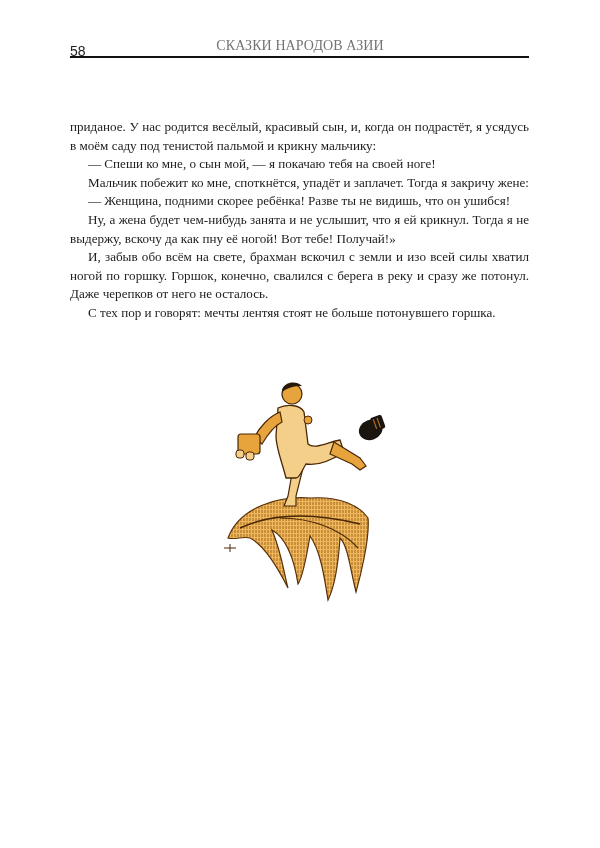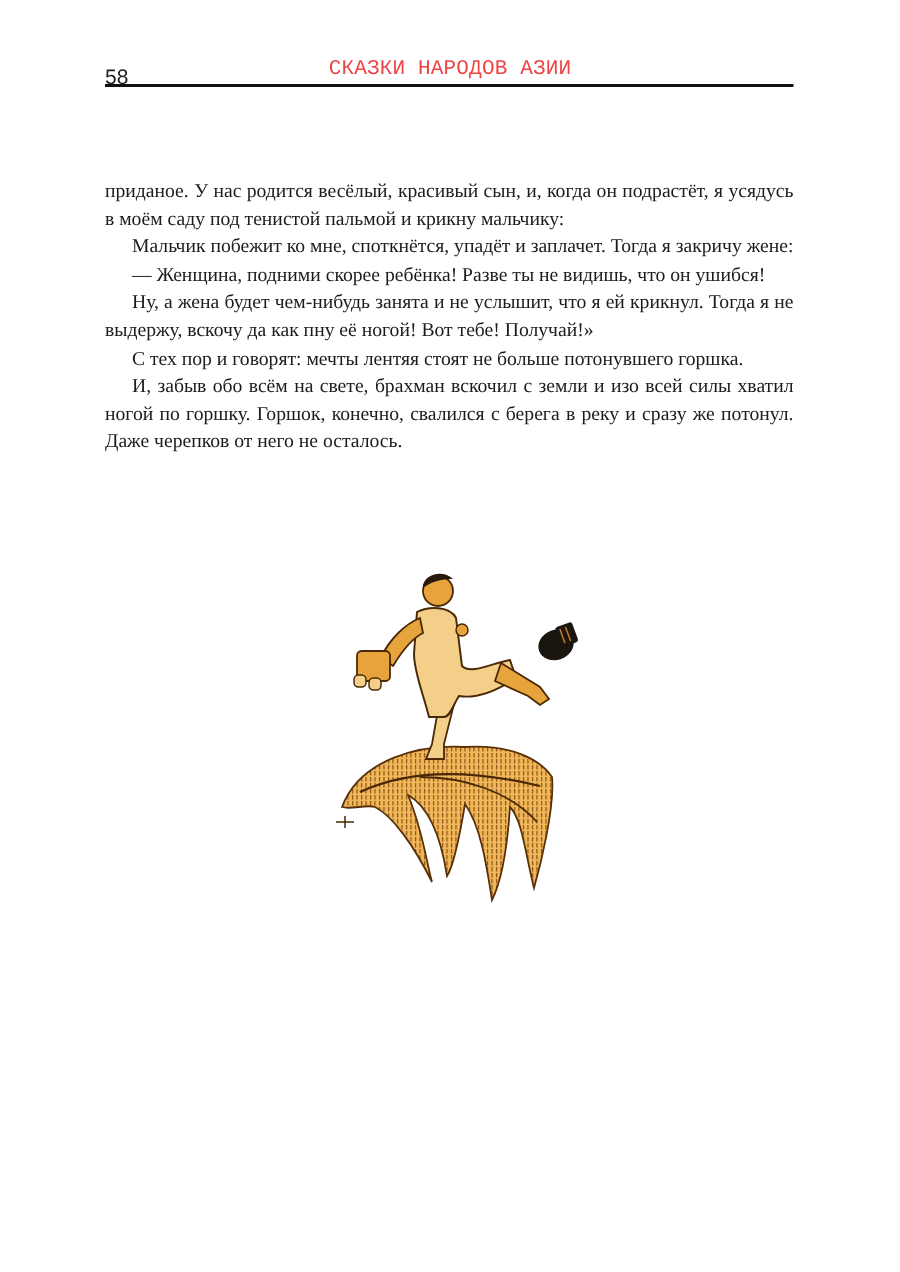--- a/index.html
+++ b/index.html
@@ -3,21 +3,21 @@
 <meta charset="utf-8">
 <style>
   html, body { margin: 0; padding: 0; background: #ffffff; }
   body { width: 600px; height: 848px; position: relative; overflow: hidden; }
   .page-number {
     position: absolute; left: 70px; top: 43px;
     font-family: "Liberation Sans", sans-serif; font-size: 14px; color: #222;
   }
   .running-head {
     position: absolute; left: 0; width: 600px; top: 38px; text-align: center;
-    font-family: Liberation Mono, monospace; font-size: 14px; color: #ef4444;
+    font-family: Liberation Serif, serif; font-size: 14px; color: #737373;
     letter-spacing: 0.1px;
   }
   .head-rule {
     position: absolute; left: 70px; width: 459px; top: 56px; height: 2px; background: #111;
   }
   .body-text {
     position: absolute; left: 70px; top: 78px; width: 459px;
     font-family: "Liberation Serif", serif; font-size: 13.1px; line-height: 18.6px;
     color: #1c1c1c; text-align: justify; margin-top: 40px;
   }
@@ -31,25 +31,26 @@
 </head>
 <body>
 
 <div>
   <div class="page-number">58</div>
   <div class="running-head">СКАЗКИ НАРОДОВ АЗИИ</div>
   <div class="head-rule"></div>
 
   <div class="body-text">
     <p class="first">приданое. У нас родится весёлый, красивый сын, и, когда он подрастёт, я усядусь в моём саду под тенистой пальмой и крикну мальчику:</p>
+    <p class="indent">— Спеши ко мне, о сын мой, — я покачаю тебя на своей ноге!</p>
     <p class="indent">Мальчик побежит ко мне, споткнётся, упадёт и заплачет. Тогда я закричу жене:</p>
     <p class="indent">— Женщина, подними скорее ребёнка! Разве ты не видишь, что он ушибся!</p>
     <p class="indent">Ну, а жена будет чем-нибудь занята и не услышит, что я ей крикнул. Тогда я не выдержу, вскочу да как пну её ногой! Вот тебе! Получай!»</p>
+    <p class="indent">И, забыв обо всём на свете, брахман вскочил с земли и изо всей силы хватил ногой по горшку. Горшок, конечно, свалился с берега в реку и сразу же потонул. Даже черепков от него не осталось.</p>
     <p class="indent">С тех пор и говорят: мечты лентяя стоят не больше потонувшего горшка.</p>
-    <p class="indent">И, забыв обо всём на свете, брахман вскочил с земли и изо всей силы хватил ногой по горшку. Горшок, конечно, свалился с берега в реку и сразу же потонул. Даже черепков от него не осталось.</p>
   </div>
 
   <div class="illustration">
     <svg width="200" height="230" viewBox="0 0 200 230">
       <defs>
         <pattern id="hatch" width="3" height="4" patternUnits="userSpaceOnUse">
           <rect width="3" height="4" fill="#f0b85a"></rect>
           <line x1="1" y1="0" x2="1" y2="3" stroke="#8a4f10" stroke-width="0.8"></line>
         </pattern>
       </defs>

